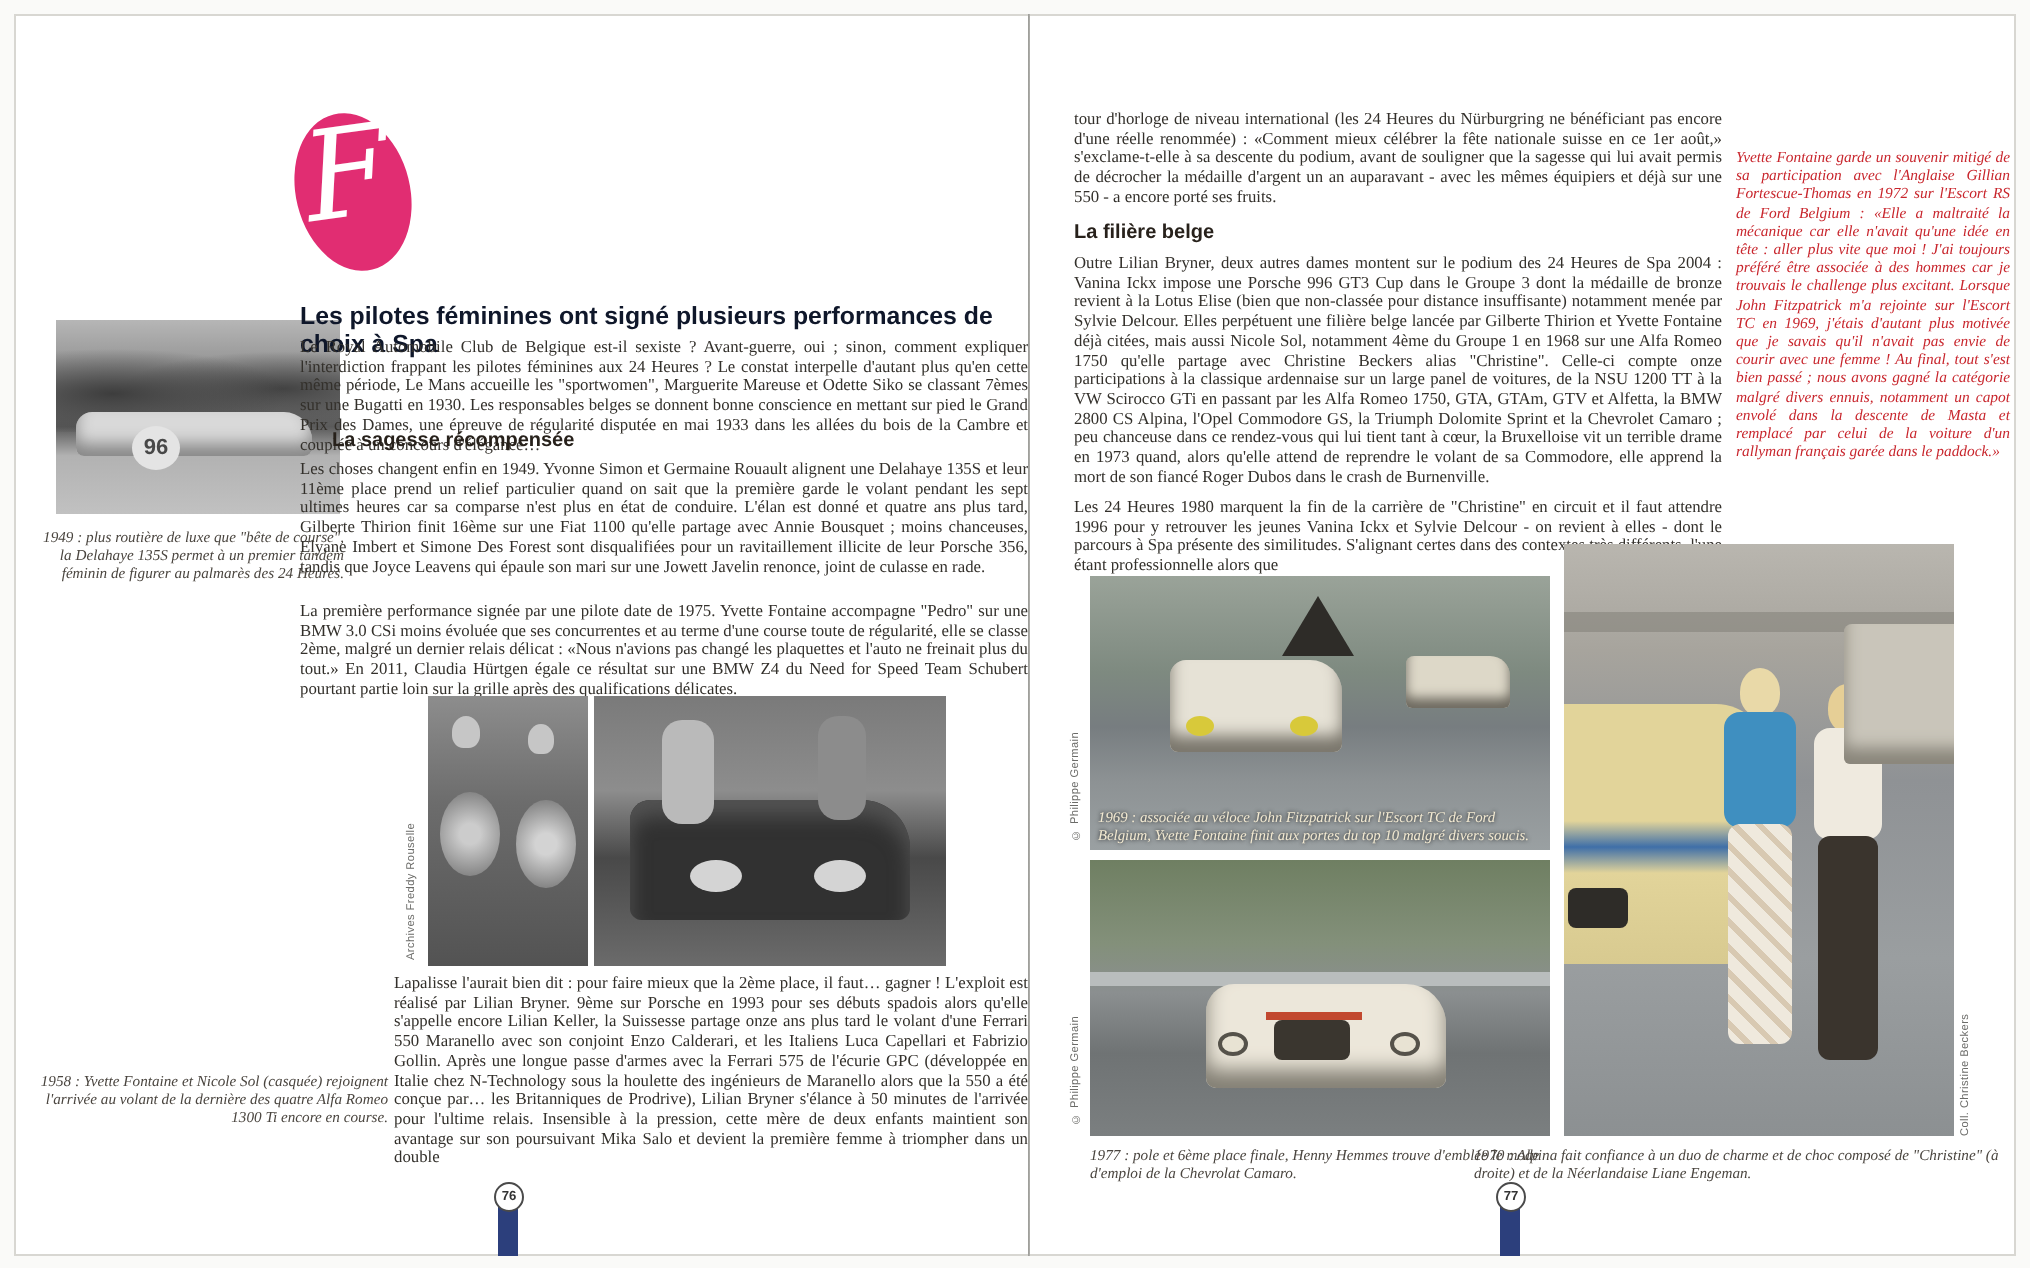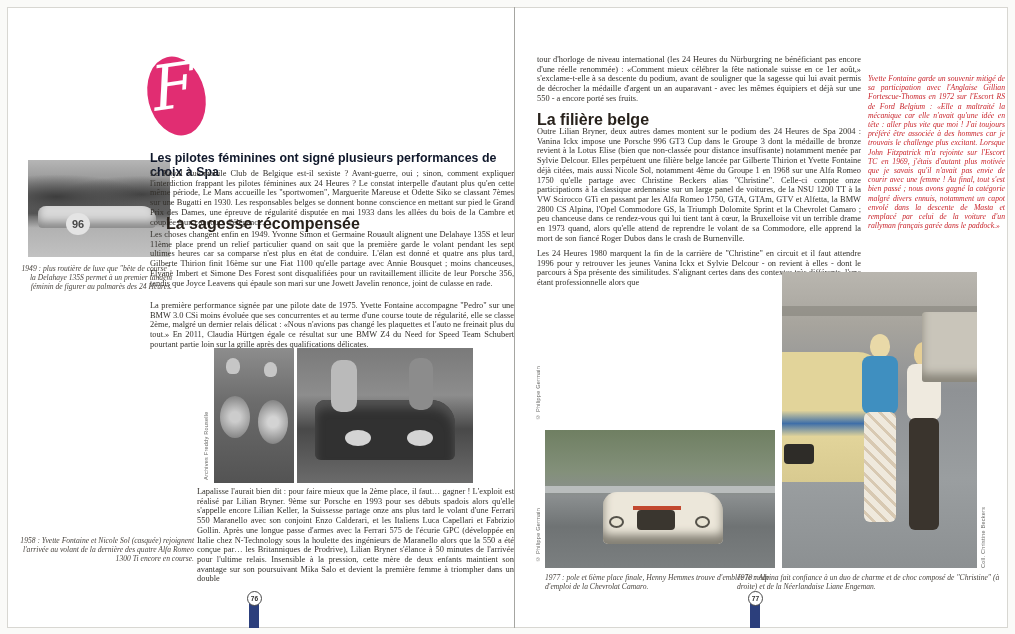--- a/index.html
+++ b/index.html
@@ -5,21 +5,21 @@
   html,body{margin:0;padding:0;}
   body{width:1015px;height:634px;background:#f4f4f1;font-family:"Liberation Serif",serif;overflow:hidden;}
   #spread{position:relative;width:1015px;height:634px;background:#fafaf8;}
   .page{position:absolute;top:7px;height:621px;background:#ffffff;border:1px solid #d8d7d2;box-sizing:border-box;}
   #page-left{left:7px;width:508px;border-right:none;}
   #page-right{left:515px;width:493px;border-left:none;}
   #gutter{position:absolute;left:514px;top:7px;width:2px;height:621px;background:linear-gradient(to right,#9a9a96,#c9c9c5);}
 
   .abs{position:absolute;}
   .body-text{font-size:8.4px;line-height:9.7px;color:#33302b;text-align:justify;}
-  .section-heading{font-family:"Liberation Sans",sans-serif;font-weight:bold;font-size:16px;color:#27211b;}
+  .section-heading{font-family:"Liberation Sans",sans-serif;font-weight:bold;font-size:10px;color:#27211b;}
   .main-title{font-family:"Liberation Sans",sans-serif;font-weight:bold;font-size:12.4px;color:#0f172a;}
   .caption{font-style:italic;font-size:7.6px;line-height:9px;color:#4a453f;}
   .caption.right{text-align:right;}
   .credit-vert{writing-mode:vertical-rl;transform:rotate(180deg);font-family:"Liberation Sans",sans-serif;font-size:5.6px;color:#6b6b68;letter-spacing:.2px;white-space:nowrap;}
 
   
   #logo-ellipse{left:148px;top:56px;width:57px;height:80px;background:#e12d72;border-radius:50%;transform:rotate(-14deg);}
   #logo-f{left:152px;top:50px;font-family:"DejaVu Serif",serif;font-style:italic;font-size:62px;color:#ffffff;transform:rotate(-8deg);}
   #logo-rest{left:197px;top:62px;font-family:"DejaVu Serif",serif;font-style:italic;font-size:44px;color:#e12d72;letter-spacing:1px;}
 
@@ -90,20 +90,29 @@
 
   <div class="page" id="page-right"></div>
 
   <div class="abs body-text" style="left:537px;top:55px;width:324px;">tour d'horloge de niveau international (les 24 Heures du Nürburgring ne bénéficiant pas encore d'une réelle renommée) : «Comment mieux célébrer la fête nationale suisse en ce 1er août,» s'exclame-t-elle à sa descente du podium, avant de souligner que la sagesse qui lui avait permis de décrocher la médaille d'argent un an auparavant - avec les mêmes équipiers et déjà sur une 550 - a encore porté ses fruits.</div>
   <div class="abs section-heading" style="left:537px;top:111px;">La filière belge</div>
   <div class="abs body-text" style="left:537px;top:127px;width:324px;">Outre Lilian Bryner, deux autres dames montent sur le podium des 24 Heures de Spa 2004 : Vanina Ickx impose une Porsche 996 GT3 Cup dans le Groupe 3 dont la médaille de bronze revient à la Lotus Elise (bien que non-classée pour distance insuffisante) notamment menée par Sylvie Delcour. Elles perpétuent une filière belge lancée par Gilberte Thirion et Yvette Fontaine déjà citées, mais aussi Nicole Sol, notamment 4ème du Groupe 1 en 1968 sur une Alfa Romeo 1750 qu'elle partage avec Christine Beckers alias "Christine". Celle-ci compte onze participations à la classique ardennaise sur un large panel de voitures, de la NSU 1200 TT à la VW Scirocco GTi en passant par les Alfa Romeo 1750, GTA, GTAm, GTV et Alfetta, la BMW 2800 CS Alpina, l'Opel Commodore GS, la Triumph Dolomite Sprint et la Chevrolet Camaro ; peu chanceuse dans ce rendez-vous qui lui tient tant à cœur, la Bruxelloise vit un terrible drame en 1973 quand, alors qu'elle attend de reprendre le volant de sa Commodore, elle apprend la mort de son fiancé Roger Dubos dans le crash de Burnenville.</div>
   <div class="abs body-text" style="left:537px;top:249px;width:324px;">Les 24 Heures 1980 marquent la fin de la carrière de "Christine" en circuit et il faut attendre 1996 pour y retrouver les jeunes Vanina Ickx et Sylvie Delcour - on revient à elles - dont le parcours à Spa présente des similitudes. S'alignant certes dans des contextes très différents, l'une étant professionnelle alors que</div>
 
   <div class="abs sidebar-text" style="left:868px;top:74px;width:137px;">Yvette Fontaine garde un souvenir mitigé de sa participation avec l'Anglaise Gillian Fortescue-Thomas en 1972 sur l'Escort RS de Ford Belgium : «Elle a maltraité la mécanique car elle n'avait qu'une idée en tête : aller plus vite que moi ! J'ai toujours préféré être associée à des hommes car je trouvais le challenge plus excitant. Lorsque John Fitzpatrick m'a rejointe sur l'Escort TC en 1969, j'étais d'autant plus motivée que je savais qu'il n'avait pas envie de courir avec une femme ! Au final, tout s'est bien passé ; nous avons gagné la catégorie malgré divers ennuis, notamment un capot envolé dans la descente de Masta et remplacé par celui de la voiture d'un rallyman français garée dans le paddock.»</div>
 
+  <div class="photo" style="left:545px;top:288px;width:230px;height:137px;background:linear-gradient(to bottom,#9aa399 0%,#7e8a80 35%,#777d80 55%,#8d9294 75%,#9aa0a2 100%);">
+    <div class="ph-layer" style="left:96px;top:10px;width:36px;height:30px;background:#2e2c28;clip-path:polygon(50% 0,100% 100%,0 100%);"></div>
+    <div class="ph-layer" style="left:40px;top:42px;width:86px;height:46px;background:#e6e2d6;border-radius:8px 16px 4px 4px;box-shadow:inset 0 -8px 8px #7a766c;">
+      <div style="position:absolute;left:8px;top:28px;width:14px;height:10px;background:#d8c93a;border-radius:50%;"></div>
+      <div style="position:absolute;left:60px;top:28px;width:14px;height:10px;background:#d8c93a;border-radius:50%;"></div>
+    </div>
+    <div class="ph-layer" style="left:158px;top:40px;width:52px;height:26px;background:#ddd8c8;border-radius:4px 10px 3px 3px;box-shadow:inset 0 -5px 6px #6e6a60;"></div>
+    <div class="overlay-caption">1969 : associée au véloce John Fitzpatrick sur l'Escort TC de Ford Belgium, Yvette Fontaine finit aux portes du top 10 malgré divers soucis.</div>
+  </div>
   <div class="abs credit-vert" style="left:535px;top:330px;height:90px;">© Philippe Germain</div>
 
   <div class="photo" style="left:545px;top:430px;width:230px;height:138px;background:linear-gradient(to bottom,#6f7f62 0%,#83907a 30%,#8b8f90 48%,#6f7374 70%,#7b7f80 100%);">
     <div class="ph-layer" style="left:0;top:56px;width:230px;height:7px;background:#b9bdbd;"></div>
     <div class="ph-layer" style="left:58px;top:62px;width:120px;height:52px;background:#ece7da;border-radius:14px 20px 5px 5px;box-shadow:inset 0 -9px 10px #837f74;">
       <div style="position:absolute;left:34px;top:18px;width:38px;height:20px;background:#3a362f;border-radius:4px;"></div>
       <div style="position:absolute;left:30px;top:14px;width:48px;height:4px;background:#c2482f;"></div>
       <div style="position:absolute;left:6px;top:24px;width:15px;height:12px;background:#e8e3d3;border:2px solid #55524a;border-radius:50%;box-sizing:border-box;"></div>
       <div style="position:absolute;left:92px;top:24px;width:15px;height:12px;background:#e8e3d3;border:2px solid #55524a;border-radius:50%;box-sizing:border-box;"></div>
     </div>

